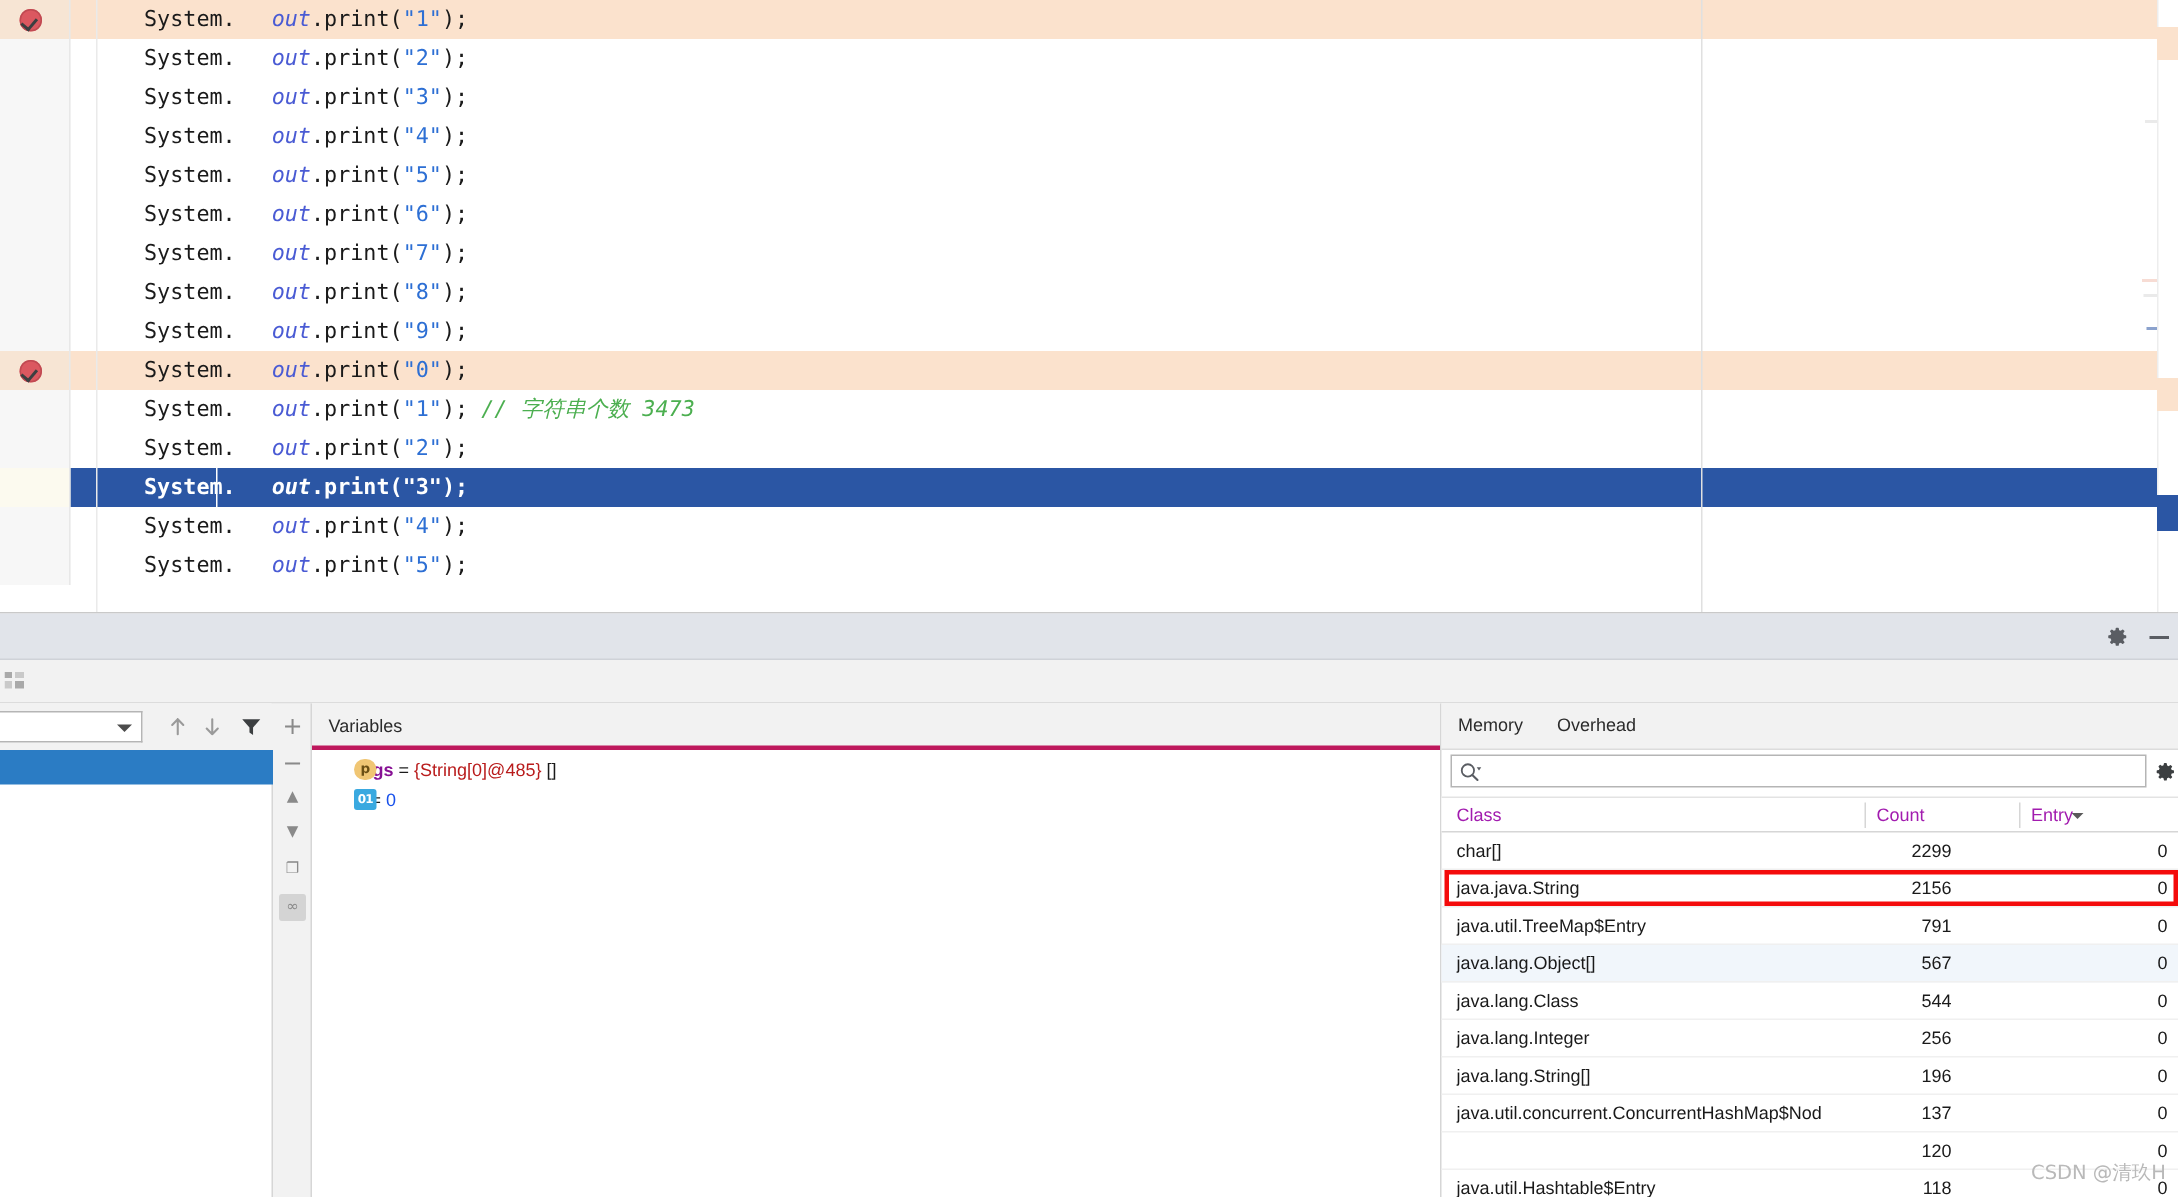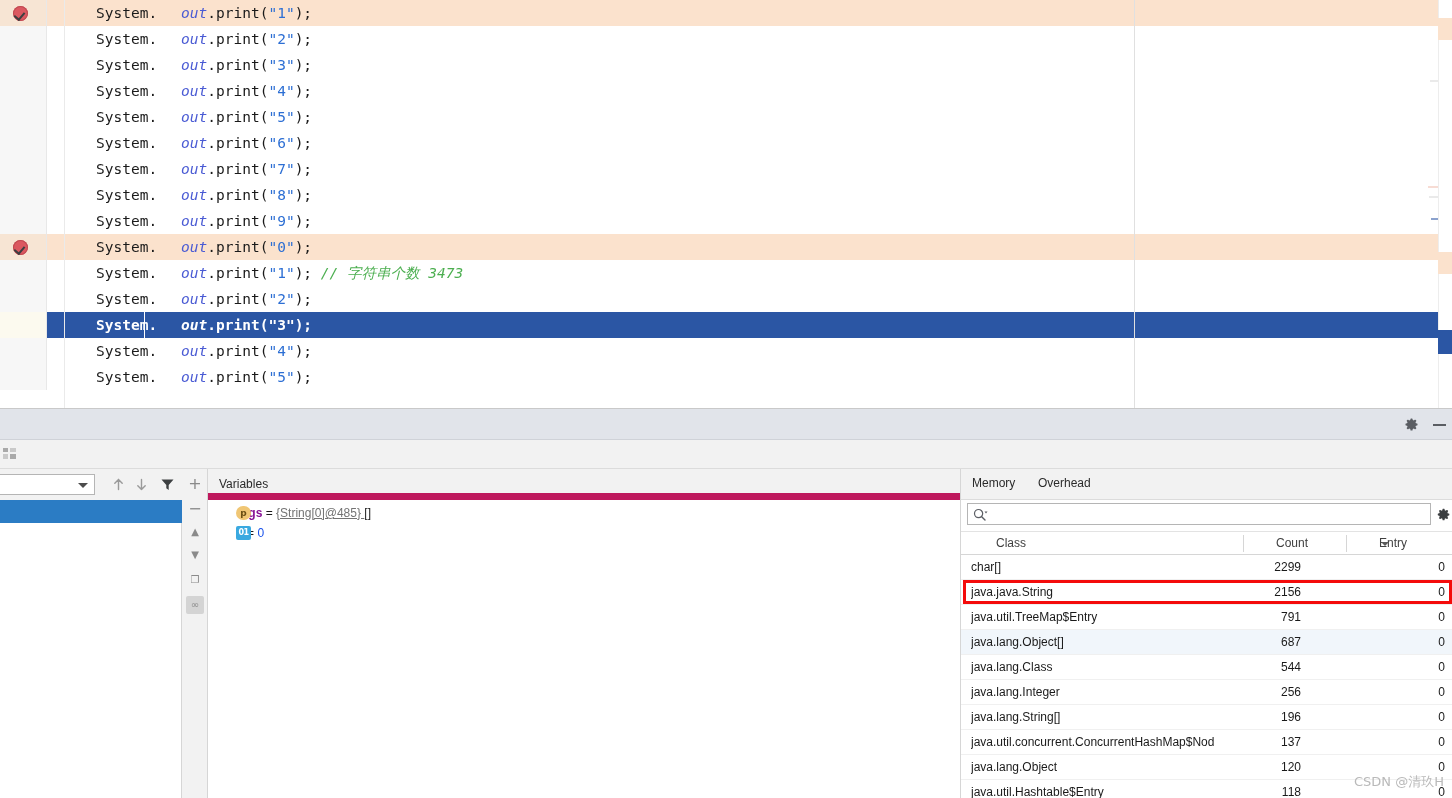--- a/index.html
+++ b/index.html
@@ -161,42 +161,42 @@
   }
   .vcol-btn.active { background: #d4d4d4; border-radius: 2px; }
 
   
   #vars-pane {
     position: absolute; left: 208px; top: 60px; width: 752px; height: 330px;
     background: #ffffff;
   }
   #vars-tabbar {
     position: absolute; left: 0; top: 0; width: 752px; height: 31px;
-    background: #f2f2f2; border-bottom: 7px solid #be185d;
+    background: #f2f2f2; border-bottom: 3px solid #be185d;
   }
   #vars-tab-label {
     position: absolute; left: 11px; top: 8px;
     font-size: 12px; color: #2b2b2b;
   }
   .var-row {
     position: relative; height: 20px; line-height: 20px;
     padding-left: 29px; font-size: 12px; color: #1a1a1a;
     white-space: nowrap;
   }
   .var-badge {
     position: absolute; left: 28px; top: 3px;
     width: 15px; height: 14px; border-radius: 7px;
     font-size: 9px; line-height: 14px; text-align: center;
     font-family: "DejaVu Sans", sans-serif; font-weight: bold;
   }
   .var-badge.p { background: #f0c674; color: #6b4f14; }
   .var-badge.n { background: #3aa9e0; color: #ffffff; border-radius: 2px; font-size: 8px; letter-spacing: -0.5px; }
   .var-name { color: #871094; font-weight: bold; }
   .var-eq { color: #1a1a1a; }
-  .var-ref { color: #737373; text-decoration: underline; }
+  .var-ref { color: #b91c1c; }
   .var-val { color: #1a1a1a; }
   .var-num { color: #1750eb; }
 
   
   #memory-pane {
     position: absolute; left: 960px; top: 60px; width: 492px; height: 330px;
     background: #ffffff; border-left: 1px solid #d6d6d6;
   }
   #mem-tabbar {
     position: absolute; left: 0; top: 0; width: 492px; height: 31px;
@@ -223,21 +223,21 @@
     position: absolute; left: 475px; top: 38px; width: 15px; height: 15px;
   }
 
   #mem-table { position: absolute; left: 0; top: 62px; width: 492px; height: 268px; }
   #mem-thead {
     position: relative; height: 24px; background: #ffffff;
     border-bottom: 1px solid #d6d6d6; border-top: 1px solid #e3e3e3;
   }
   .th {
     position: absolute; top: 0; height: 23px; line-height: 23px;
-    font-size: 12px; color: #404040; margin-left: 25px;
+    font-size: 12px; color: #a21caf;
   }
   .th-sep { position: absolute; top: 3px; width: 1px; height: 17px; background: #d6d6d6; }
   .sort-arrow {
     position: absolute; top: 10px;
     width: 0; height: 0;
     border-left: 4px solid transparent; border-right: 4px solid transparent;
     border-top: 4px solid #5a5a5a;
   }
   .mem-row { position: relative; height: 25px; line-height: 25px; }
   .mem-row.alt { background: #f1f6fb; }
@@ -475,21 +475,21 @@
               <div id="red-box" style="border-color: rgb(244, 11, 11);"></div>
             </div>
             <div class="mem-row">
               <span class="mem-cell-class">java.util.TreeMap$Entry</span>
               <span class="mem-cell-count">791</span>
               <span class="mem-cell-diff">0</span>
               <div class="row-grid"></div>
             </div>
             <div class="mem-row alt">
               <span class="mem-cell-class">java.lang.Object[]</span>
-              <span class="mem-cell-count">687</span>
+              <span class="mem-cell-count">567</span>
               <span class="mem-cell-diff">0</span>
               <div class="row-grid"></div>
             </div>
             <div class="mem-row">
               <span class="mem-cell-class">java.lang.Class</span>
               <span class="mem-cell-count">544</span>
               <span class="mem-cell-diff">0</span>
               <div class="row-grid"></div>
             </div>
             <div class="mem-row">
@@ -504,21 +504,20 @@
               <span class="mem-cell-diff">0</span>
               <div class="row-grid"></div>
             </div>
             <div class="mem-row">
               <span class="mem-cell-class">java.util.concurrent.ConcurrentHashMap$Nod</span>
               <span class="mem-cell-count">137</span>
               <span class="mem-cell-diff">0</span>
               <div class="row-grid"></div>
             </div>
             <div class="mem-row">
-              <span class="mem-cell-class">java.lang.Object</span>
               <span class="mem-cell-count">120</span>
               <span class="mem-cell-diff">0</span>
               <div class="row-grid"></div>
             </div>
             <div class="mem-row">
               <span class="mem-cell-class">java.util.Hashtable$Entry</span>
               <span class="mem-cell-count">118</span>
               <span class="mem-cell-diff">0</span>
             </div>
           </div>

